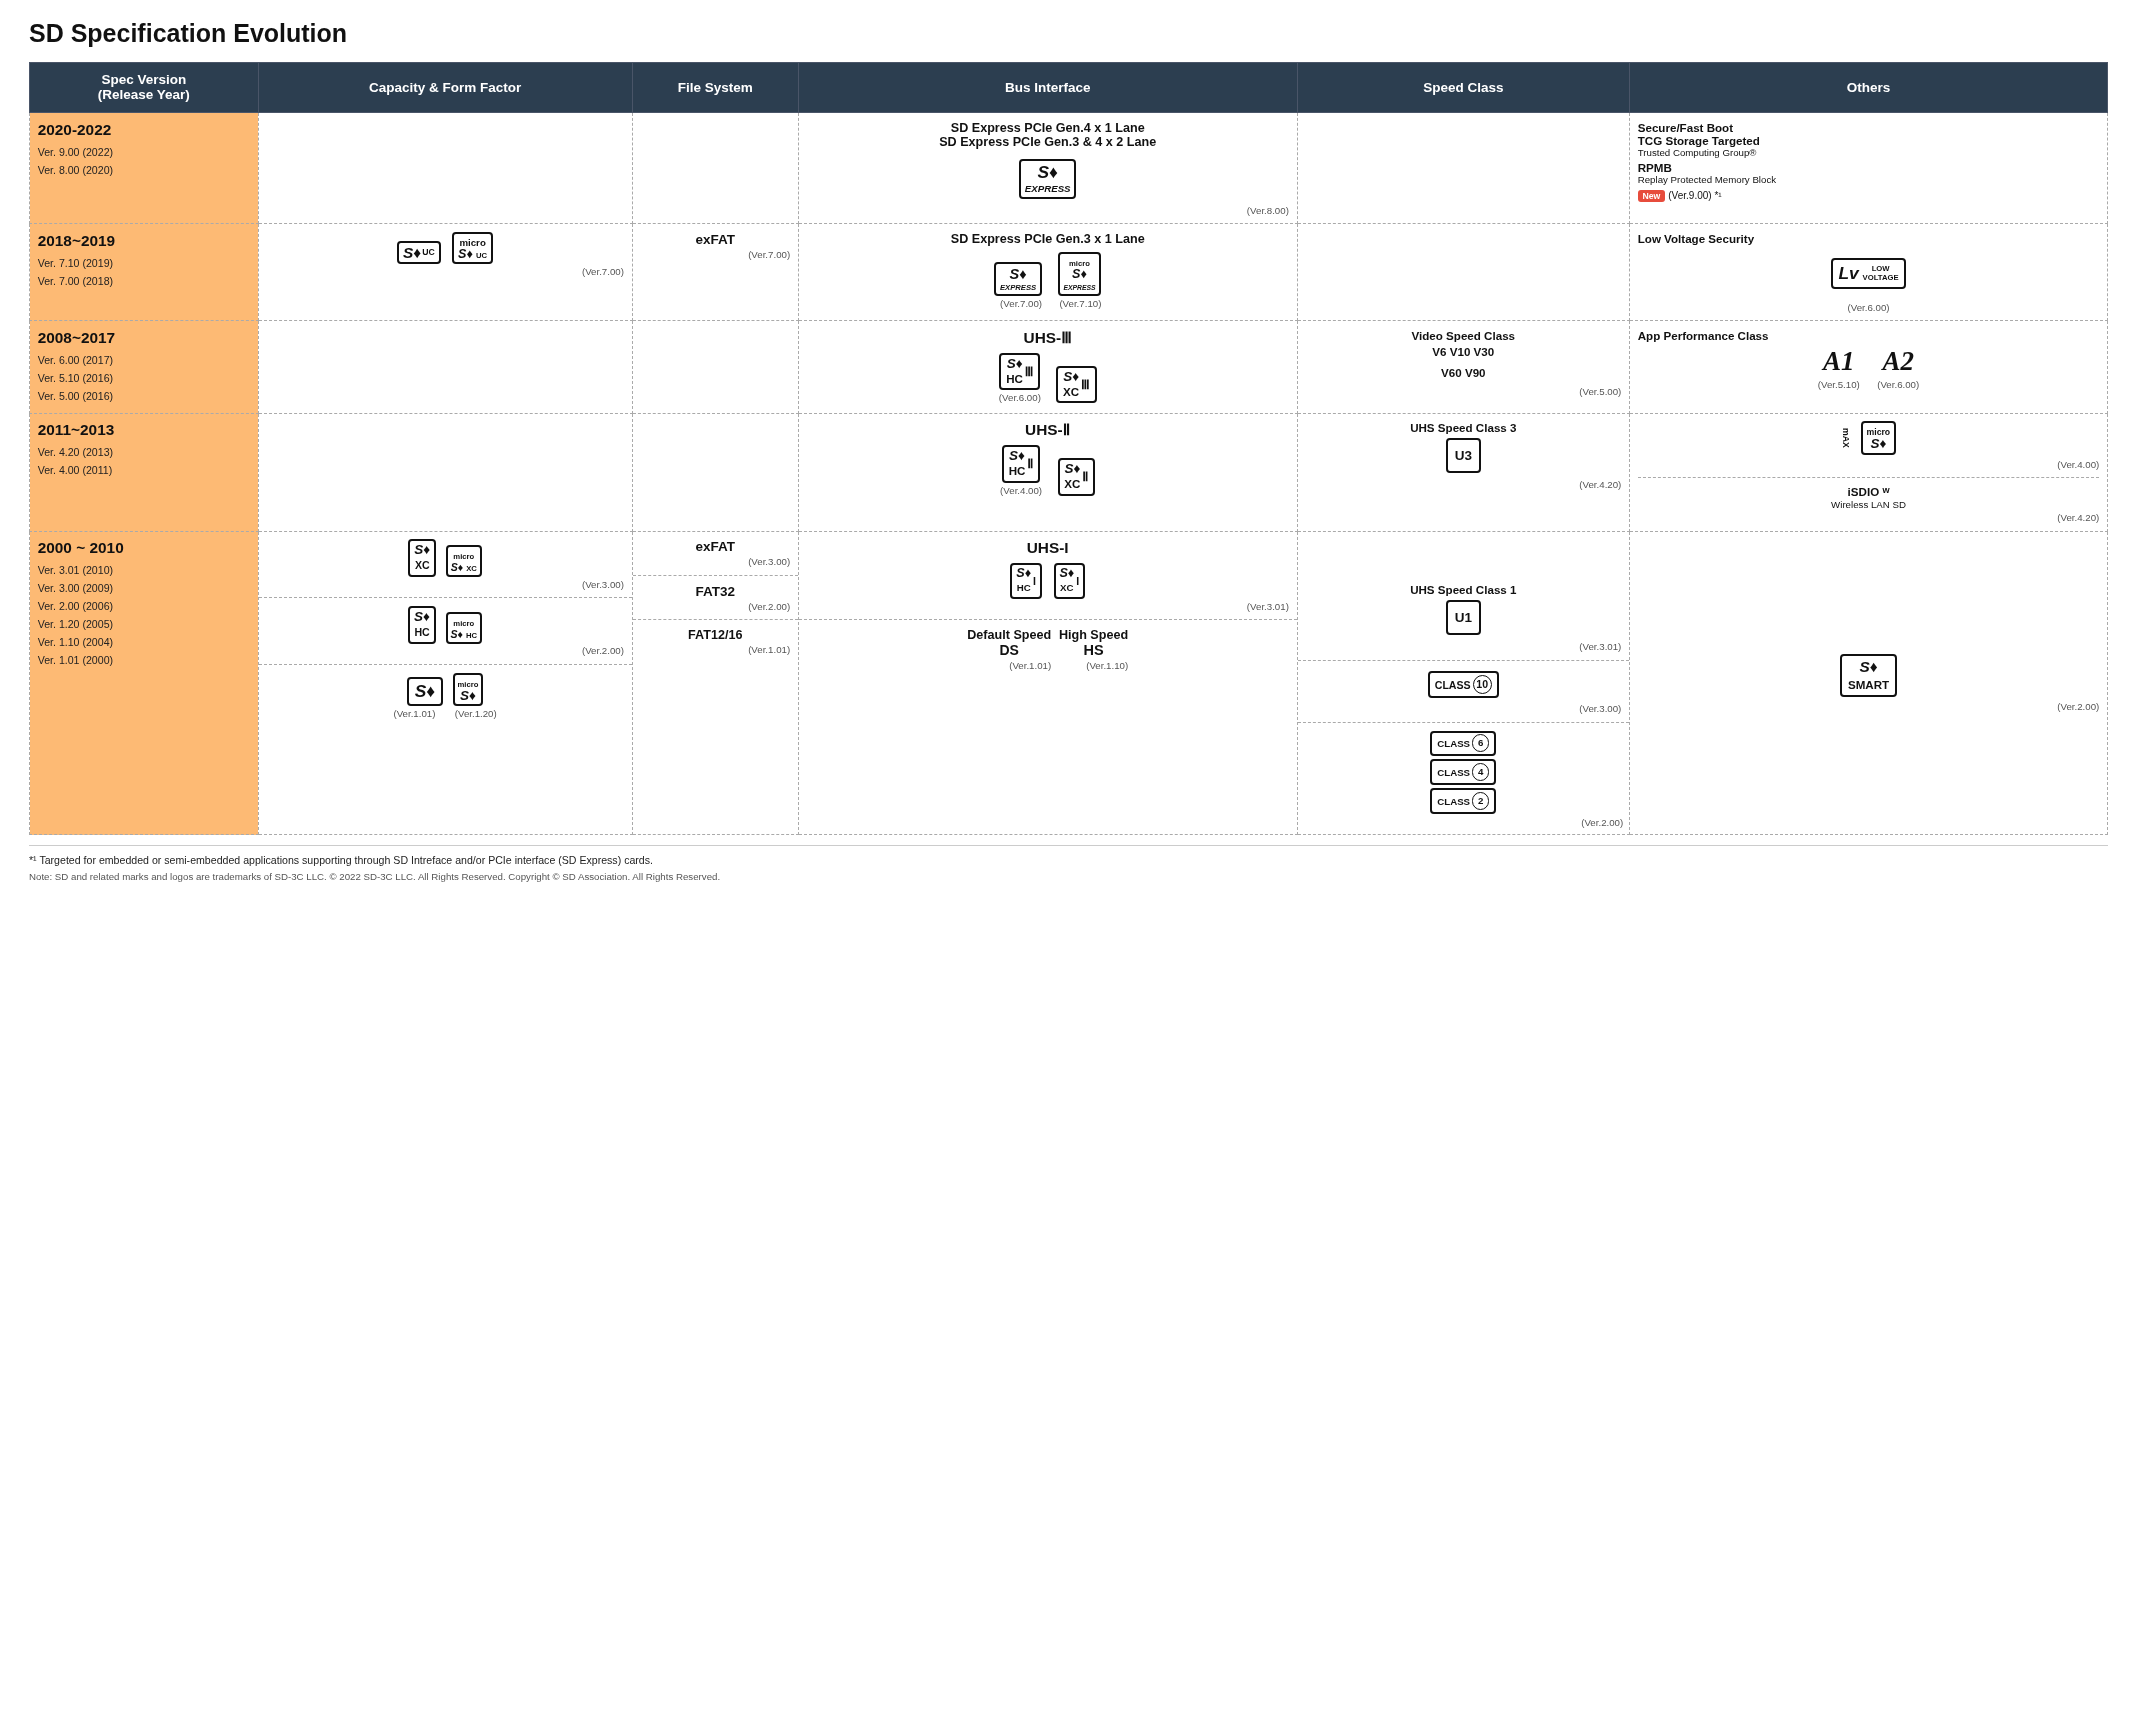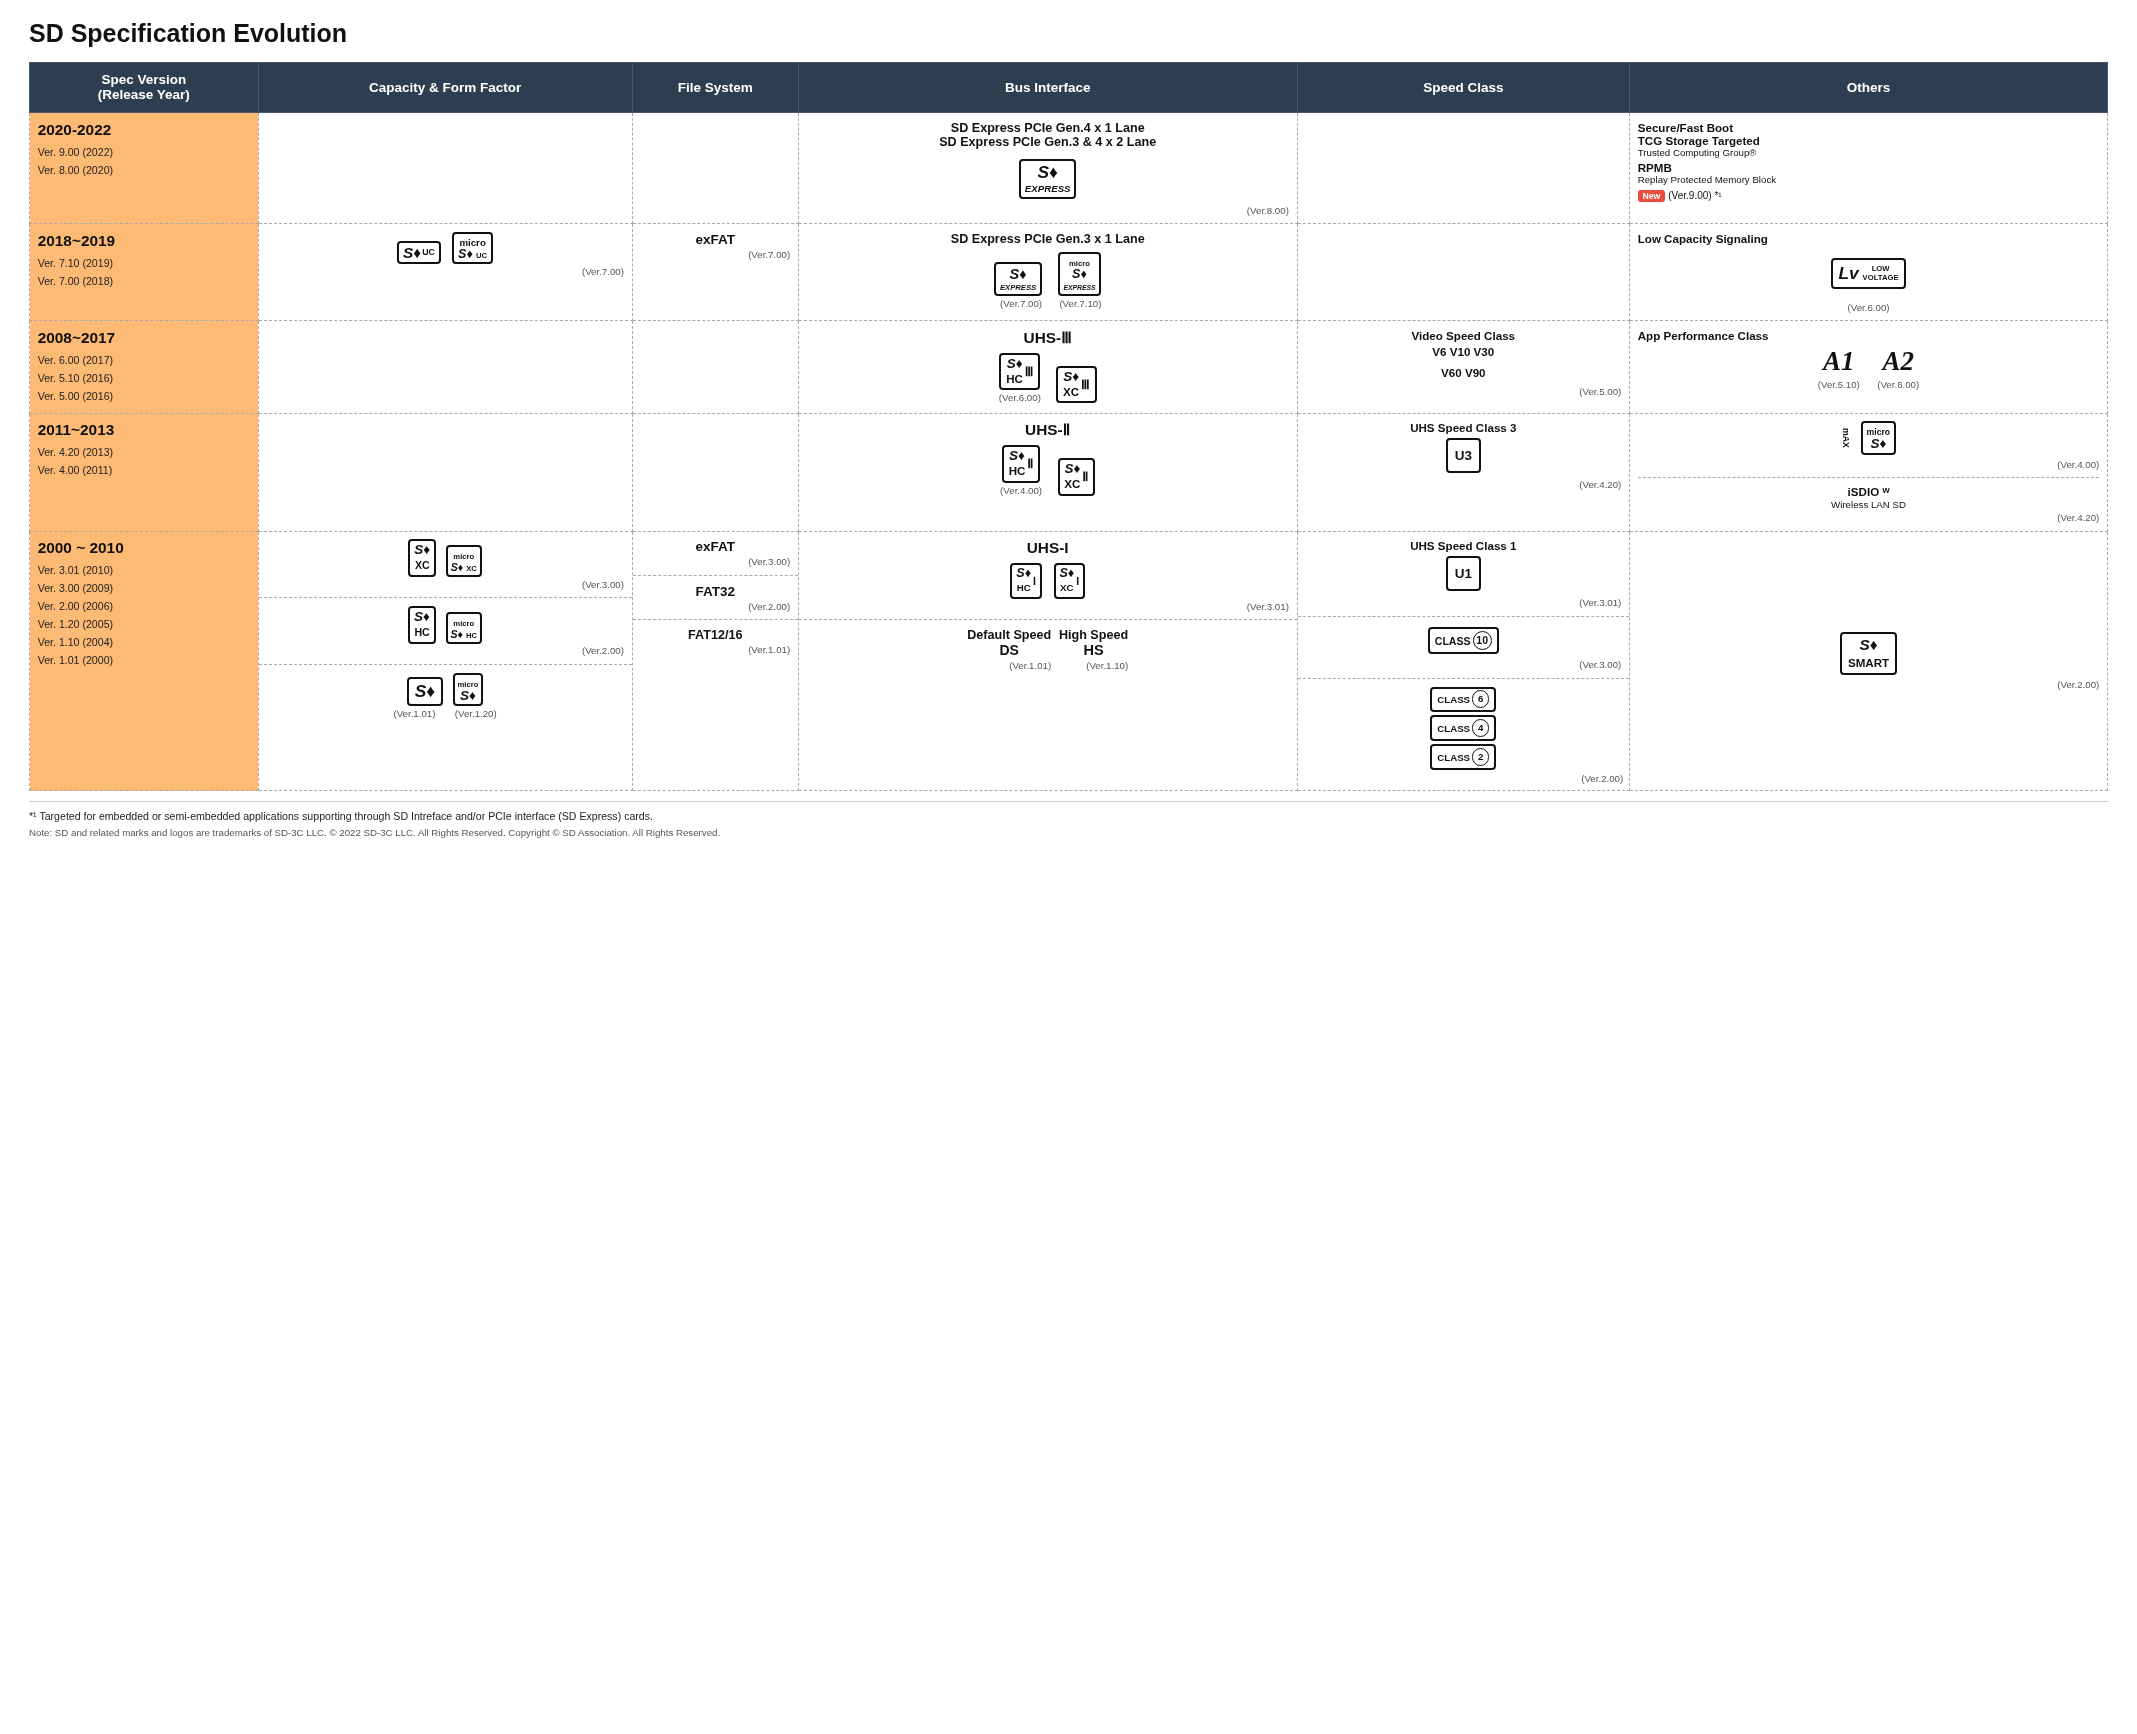--- a/index.html
+++ b/index.html
@@ -228,21 +228,21 @@
               <span style="font-size:7.7px; font-weight:bold;">micro</span><br>
               <span style="font-size:12.6px; font-weight:900; font-style:italic; line-height:1;">S<span style="font-style:normal;">♦</span></span>
               <br><span class="express-label" style="font-size:6.8px; font-style:italic; font-weight:900;">EXPRESS</span>
             </div>
             <span class="sub-ver">(Ver.7.10)</span>
           </div>
         </div>
       </td>
       <td class="cell-center"></td>
       <td style="border: 1px dashed #aaa;">
-        <div class="bold-title">Low Capacity Signaling</div>
+        <div class="bold-title">Low Voltage Security</div>
         <div style="margin:13px 0; text-align:center;">
           <div style="display:inline-flex; align-items:center; border:2.9px solid #111; border-radius:3.9px; padding:2.9px 5.8px;">
             <span style="font-size:17.4px; font-weight:900; font-style:italic;">Lv</span>
             <div style="font-size:7.7px; font-weight:bold; margin-left:3.9px; line-height:1.2;">LOW<br>VOLTAGE</div>
           </div>
         </div>
         <span class="sub-ver" style="text-align:center; display:block;">(Ver.6.00)</span>
       </td>
     </tr>
 
@@ -460,21 +460,21 @@
             </div>
             <div>
               <div style="font-weight:bold; font-size:12.6px;">High Speed</div>
               <div style="font-weight:bold; font-size:14.5px;">HS</div>
               <span class="sub-ver">(Ver.1.10)</span>
             </div>
           </div>
         </div>
       </td>
       <td style="vertical-align:top; padding:0;">
-        <div style="padding:7.7px; border-bottom:1px dashed #aaa; text-align:center;">
+        <div style="padding:7.7px; border-bottom:1px dashed #aaa; text-align:center;margin-top:44px;">
           <div class="bold-title">UHS Speed Class 1</div>
           <div style="display:inline-block; border:2.9px solid #111; border-radius:3.9px; width:35px; height:35px; line-height:31px; text-align:center; font-size:13.5px; font-weight:900; margin:3.9px auto;">U1</div>
           <span class="sub-ver">(Ver.3.01)</span>
         </div>
         <div style="padding:7.7px; border-bottom:1px dashed #aaa; text-align:center;">
           <div style="display:inline-flex; align-items:center; border:2.9px solid #111; border-radius:3.9px; padding:1.9px 4.8px; margin:2.9px 0;">
             <span style="font-size:10.6px; font-weight:bold; margin-right:1.9px;">CLASS</span>
             <span style="display:inline-block; border:1.9px solid #111; border-radius:50%; width:19.3px; height:19.3px; line-height:17.4px; text-align:center; font-size:10.6px; font-weight:900;">10</span>
           </div>
           <span class="sub-ver">(Ver.3.00)</span>

